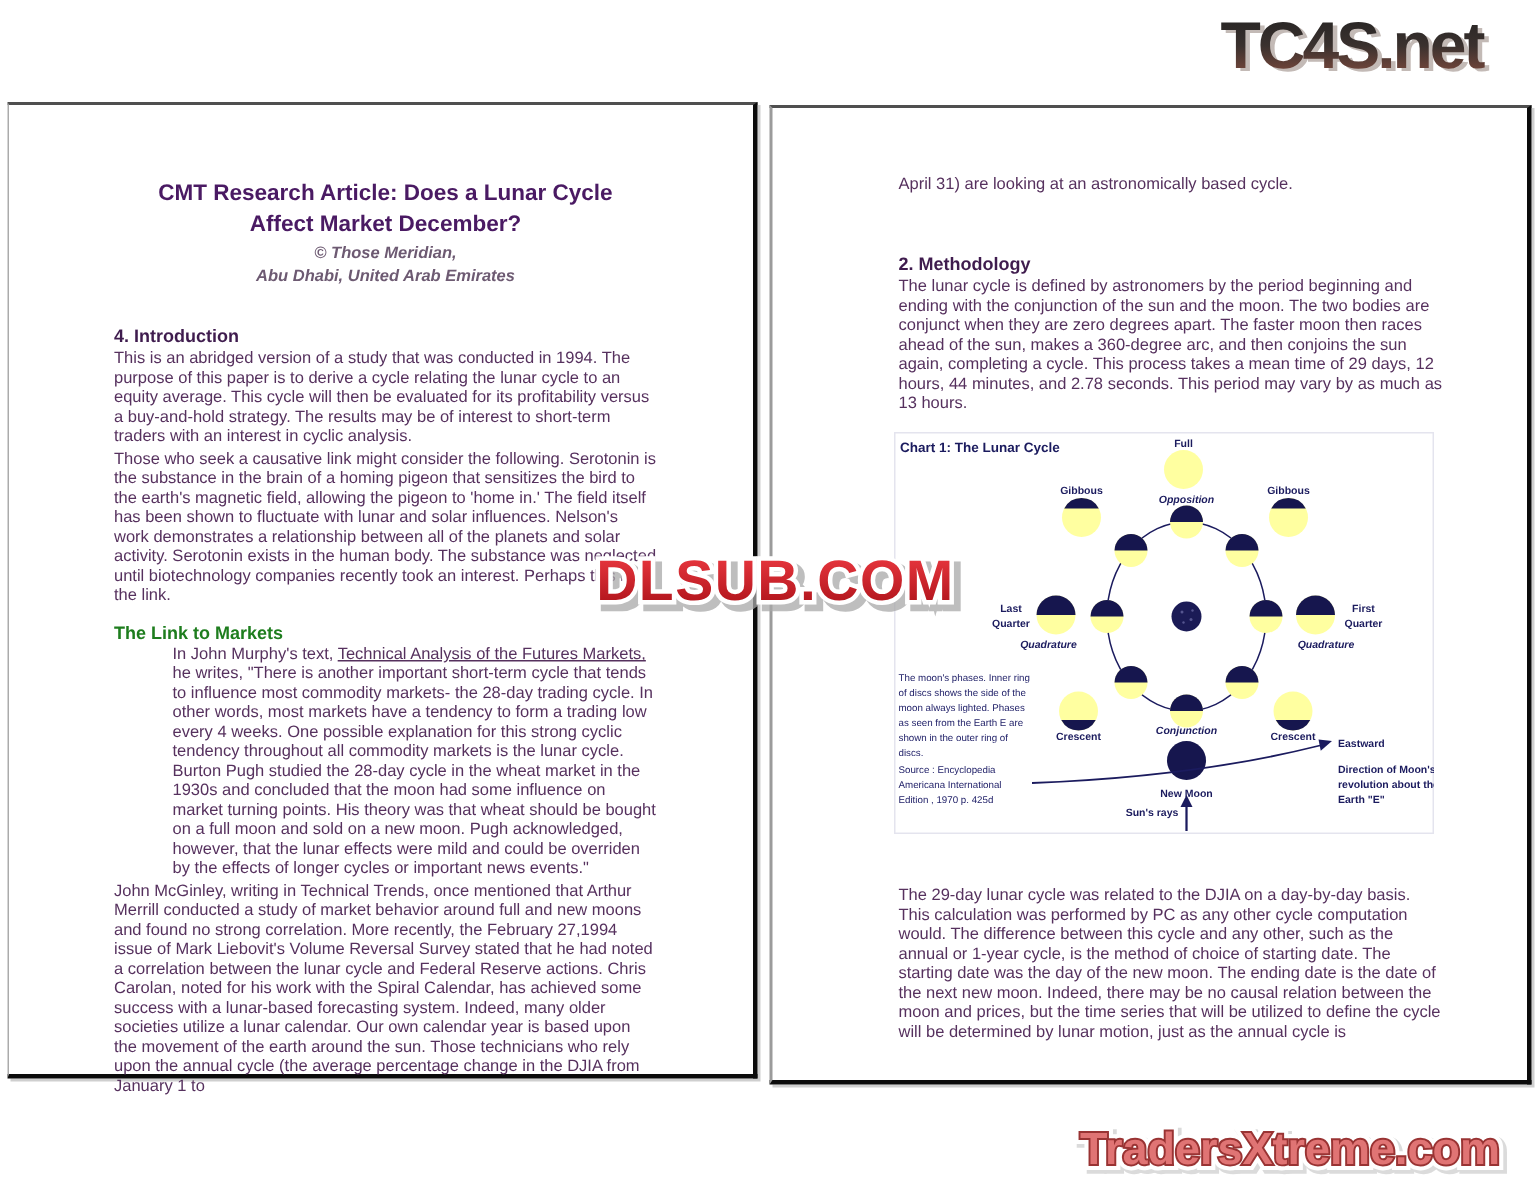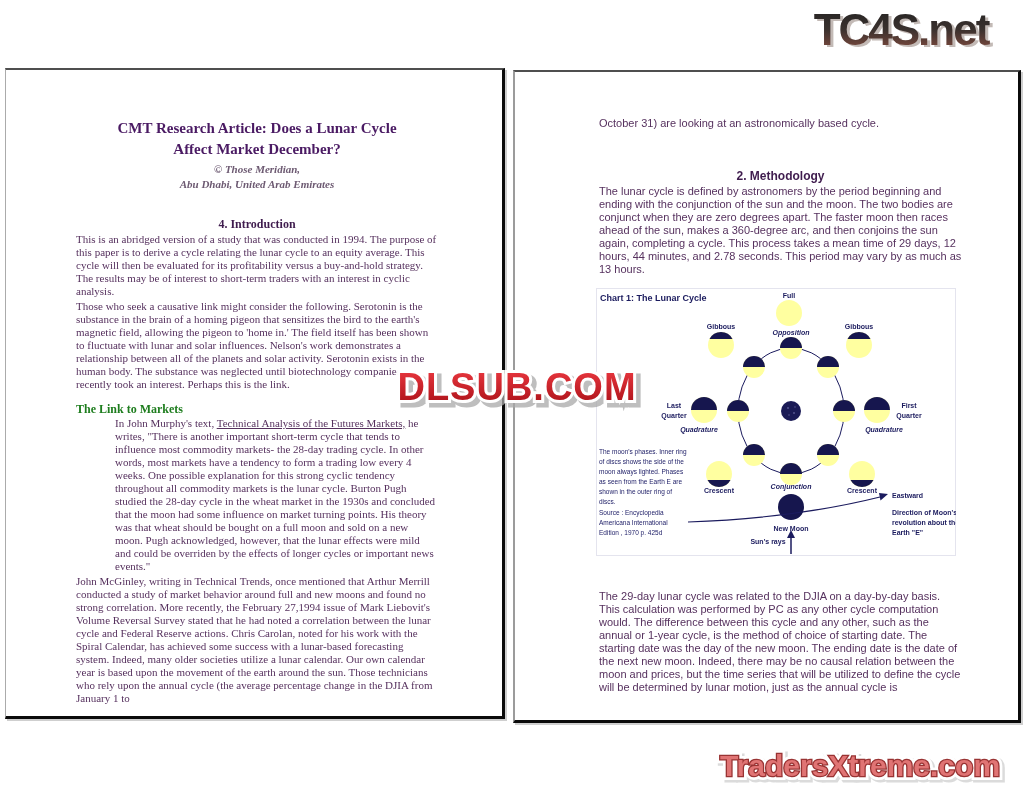--- a/index.html
+++ b/index.html
@@ -11,32 +11,32 @@
   .page-left{
     left:5px;top:68px;width:496px;height:646px;
     border-top:2px solid #4f4f4f;border-left:1px solid #ababab;
     border-right:3px solid #0b0b0b;border-bottom:3px solid #0b0b0b;
   }
   .page-right{
     left:513px;top:70px;width:503px;height:648px;
     border-top:2px solid #4f4f4f;border-left:2px solid #9b9b9b;
     border-right:3px solid #0b0b0b;border-bottom:3px solid #0b0b0b;
   }
-  .col-left{padding:48px 64px 0 70px;font-family:Liberation Serif, serif;}
+  .col-left{padding:48px 64px 0 70px;}
   .col-right{padding:45px 56px 0 84px;}
   .doc-title{
     color:#4a1a63;font-size:15px;font-weight:bold;line-height:21px;
     text-align:center;margin:0;
   }
   .byline{
     color:#6d5a72;font-size:11px;font-weight:bold;font-style:italic;
     line-height:15px;text-align:center;margin:2px 0 0 0;
   }
   h2.sec{
-    color:#3f1c4e;font-size:12px;font-weight:bold;margin:26px 0 0 0;line-height:13px;text-align:center;
+    color:#3f1c4e;font-size:12px;font-weight:bold;margin:26px 0 0 0;line-height:13px;
   }
   h2.sec.right{margin-top:40px;}
   h3.green{
     color:#1e7d1e;font-size:12px;font-weight:bold;margin:12px 0 0 0;line-height:13px;
   }
   p.body{
     color:#56315e;font-size:11px;line-height:13px;margin:2px 0 0 0;
     letter-spacing:0px;
   }
   p.body + p.body{}
@@ -84,21 +84,21 @@
     <h3 class="green">The Link to Markets</h3>
     <p class="body" style="margin-top:1px;margin-left:39px;">
       <span>In John Murphy's text, </span><span class="underline">Technical Analysis of the Futures Markets,</span><span> he writes, "There is another important short-term cycle that tends to influence most commodity markets- the 28-day trading cycle. In other words, most markets have a tendency to form a trading low every 4 weeks. One possible explanation for this strong cyclic tendency throughout all commodity markets is the lunar cycle. Burton Pugh studied the 28-day cycle in the wheat market in the 1930s and concluded that the moon had some influence on market turning points. His theory was that wheat should be bought on a full moon and sold on a new moon. Pugh acknowledged, however, that the lunar effects were mild and could be overriden by the effects of longer cycles or important news events."</span>
     </p>
     <p class="body">John McGinley, writing in Technical Trends, once mentioned that Arthur Merrill conducted a study of market behavior around full and new moons and found no strong correlation. More recently, the February 27,1994 issue of Mark Liebovit's Volume Reversal Survey stated that he had noted a correlation between the lunar cycle and Federal Reserve actions. Chris Carolan, noted for his work with the Spiral Calendar, has achieved some success with a lunar-based forecasting system. Indeed, many older societies utilize a lunar calendar. Our own calendar year is based upon the movement of the earth around the sun. Those technicians who rely upon the annual cycle (the average percentage change in the DJIA from January 1 to</p>
   </div>
 </div>
 
 <div class="page page-right">
   <div class="col-right">
-    <p class="body" style="margin-top:0;">October 31) are looking at an astronomically based cycle.</p>
+    <p class="body" style="margin-top:0;">April 31) are looking at an astronomically based cycle.</p>
     <h2 class="sec right">2. Methodology</h2>
     <p class="body">The lunar cycle is defined by astronomers by the period beginning and ending with the conjunction of the sun and the moon. The two bodies are conjunct when they are zero degrees apart. The faster moon then races ahead of the sun, makes a 360-degree arc, and then conjoins the sun again, completing a cycle. This process takes a mean time of 29 days, 12 hours, 44 minutes, and 2.78 seconds. This period may vary by as much as 13 hours.</p>
 
     <div class="chart-wrap">
       <svg width="360" height="268" viewBox="0 0 360 268">
         <rect x="0.5" y="0.5" width="359" height="267" fill="#ffffff" stroke="#e4e4ee"></rect>
         <text class="chart-title" x="4" y="13">Chart 1: The Lunar Cycle</text>
 
         <ellipse cx="195" cy="123" rx="53" ry="63" fill="none" stroke="#1b1b5e" stroke-width="1"></ellipse>
 

